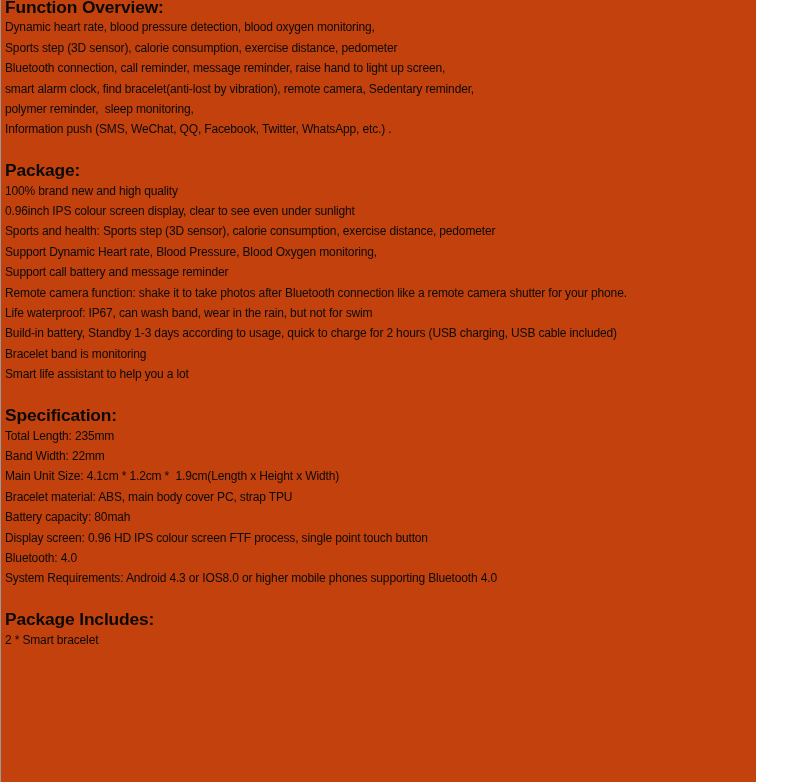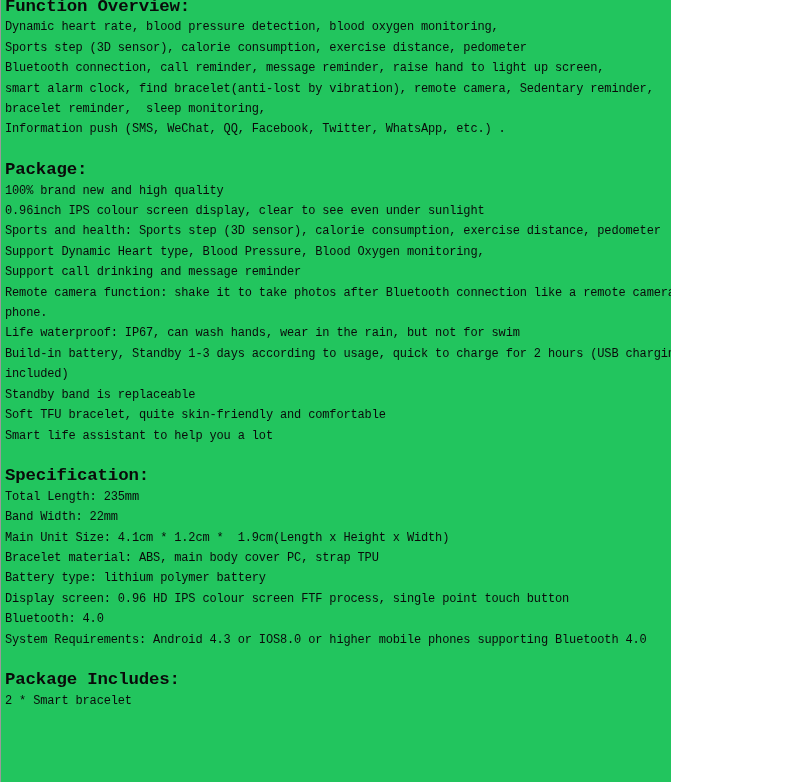--- a/index.html
+++ b/index.html
@@ -9,27 +9,26 @@
   }
   body {
     width: 804px;
     height: 782px;
     overflow: hidden;
     font-family: "Liberation Sans", "DejaVu Sans", sans-serif;
     color: #0a0a0a;
   }
   #page {
     position: relative;
-    width: 671px;
+    width: 756px;
     height: 782px;
-    background: #22c55e;
+    background: #c2410c;
     box-sizing: border-box;
     border-left: 1px solid #9a9a9a;
     overflow: hidden;
-    font-family: Liberation Mono, monospace;
   }
   #doc {
     position: absolute;
     left: 4px;
     top: -3px;
     width: 796px;
   }
   .section {
     margin: 0;
     padding: 0;
@@ -58,44 +57,43 @@
 <body>
 
 <div id="page">
   <div id="doc">
       <div class="section">
         <div class="heading">Function Overview:</div>
         <div class="line">Dynamic heart rate, blood pressure detection, blood oxygen monitoring,</div>
         <div class="line">Sports step (3D sensor), calorie consumption, exercise distance, pedometer</div>
         <div class="line">Bluetooth connection, call reminder, message reminder, raise hand to light up screen,</div>
         <div class="line">smart alarm clock, find bracelet(anti-lost by vibration), remote camera, Sedentary reminder,</div>
-        <div class="line">bracelet reminder,  sleep monitoring,</div>
+        <div class="line">polymer reminder,  sleep monitoring,</div>
         <div class="line">Information push (SMS, WeChat, QQ, Facebook, Twitter, WhatsApp, etc.) .</div>
       </div>
       <div class="section">
         <div class="heading">Package:</div>
         <div class="line">100% brand new and high quality</div>
         <div class="line">0.96inch IPS colour screen display, clear to see even under sunlight</div>
         <div class="line">Sports and health: Sports step (3D sensor), calorie consumption, exercise distance, pedometer</div>
-        <div class="line">Support Dynamic Heart type, Blood Pressure, Blood Oxygen monitoring,</div>
-        <div class="line">Support call drinking and message reminder</div>
+        <div class="line">Support Dynamic Heart rate, Blood Pressure, Blood Oxygen monitoring,</div>
+        <div class="line">Support call battery and message reminder</div>
         <div class="line">Remote camera function: shake it to take photos after Bluetooth connection like a remote camera shutter for your phone.</div>
-        <div class="line">Life waterproof: IP67, can wash hands, wear in the rain, but not for swim</div>
+        <div class="line">Life waterproof: IP67, can wash band, wear in the rain, but not for swim</div>
         <div class="line">Build-in battery, Standby 1-3 days according to usage, quick to charge for 2 hours (USB charging, USB cable included)</div>
-        <div class="line">Standby band is replaceable</div>
-        <div class="line">Soft TFU bracelet, quite skin-friendly and comfortable</div>
+        <div class="line">Bracelet band is monitoring</div>
         <div class="line">Smart life assistant to help you a lot</div>
       </div>
       <div class="section">
         <div class="heading">Specification:</div>
         <div class="line">Total Length: 235mm</div>
         <div class="line">Band Width: 22mm</div>
         <div class="line">Main Unit Size: 4.1cm * 1.2cm *  1.9cm(Length x Height x Width)</div>
         <div class="line">Bracelet material: ABS, main body cover PC, strap TPU</div>
-        <div class="line">Battery type: lithium polymer battery</div>
+        <div class="line">Battery capacity: 80mah</div>
         <div class="line">Display screen: 0.96 HD IPS colour screen FTF process, single point touch button</div>
         <div class="line">Bluetooth: 4.0</div>
         <div class="line">System Requirements: Android 4.3 or IOS8.0 or higher mobile phones supporting Bluetooth 4.0</div>
       </div>
       <div class="section">
         <div class="heading">Package Includes:</div>
         <div class="line">2 * Smart bracelet</div>
       </div>
     </div>
 </div>

